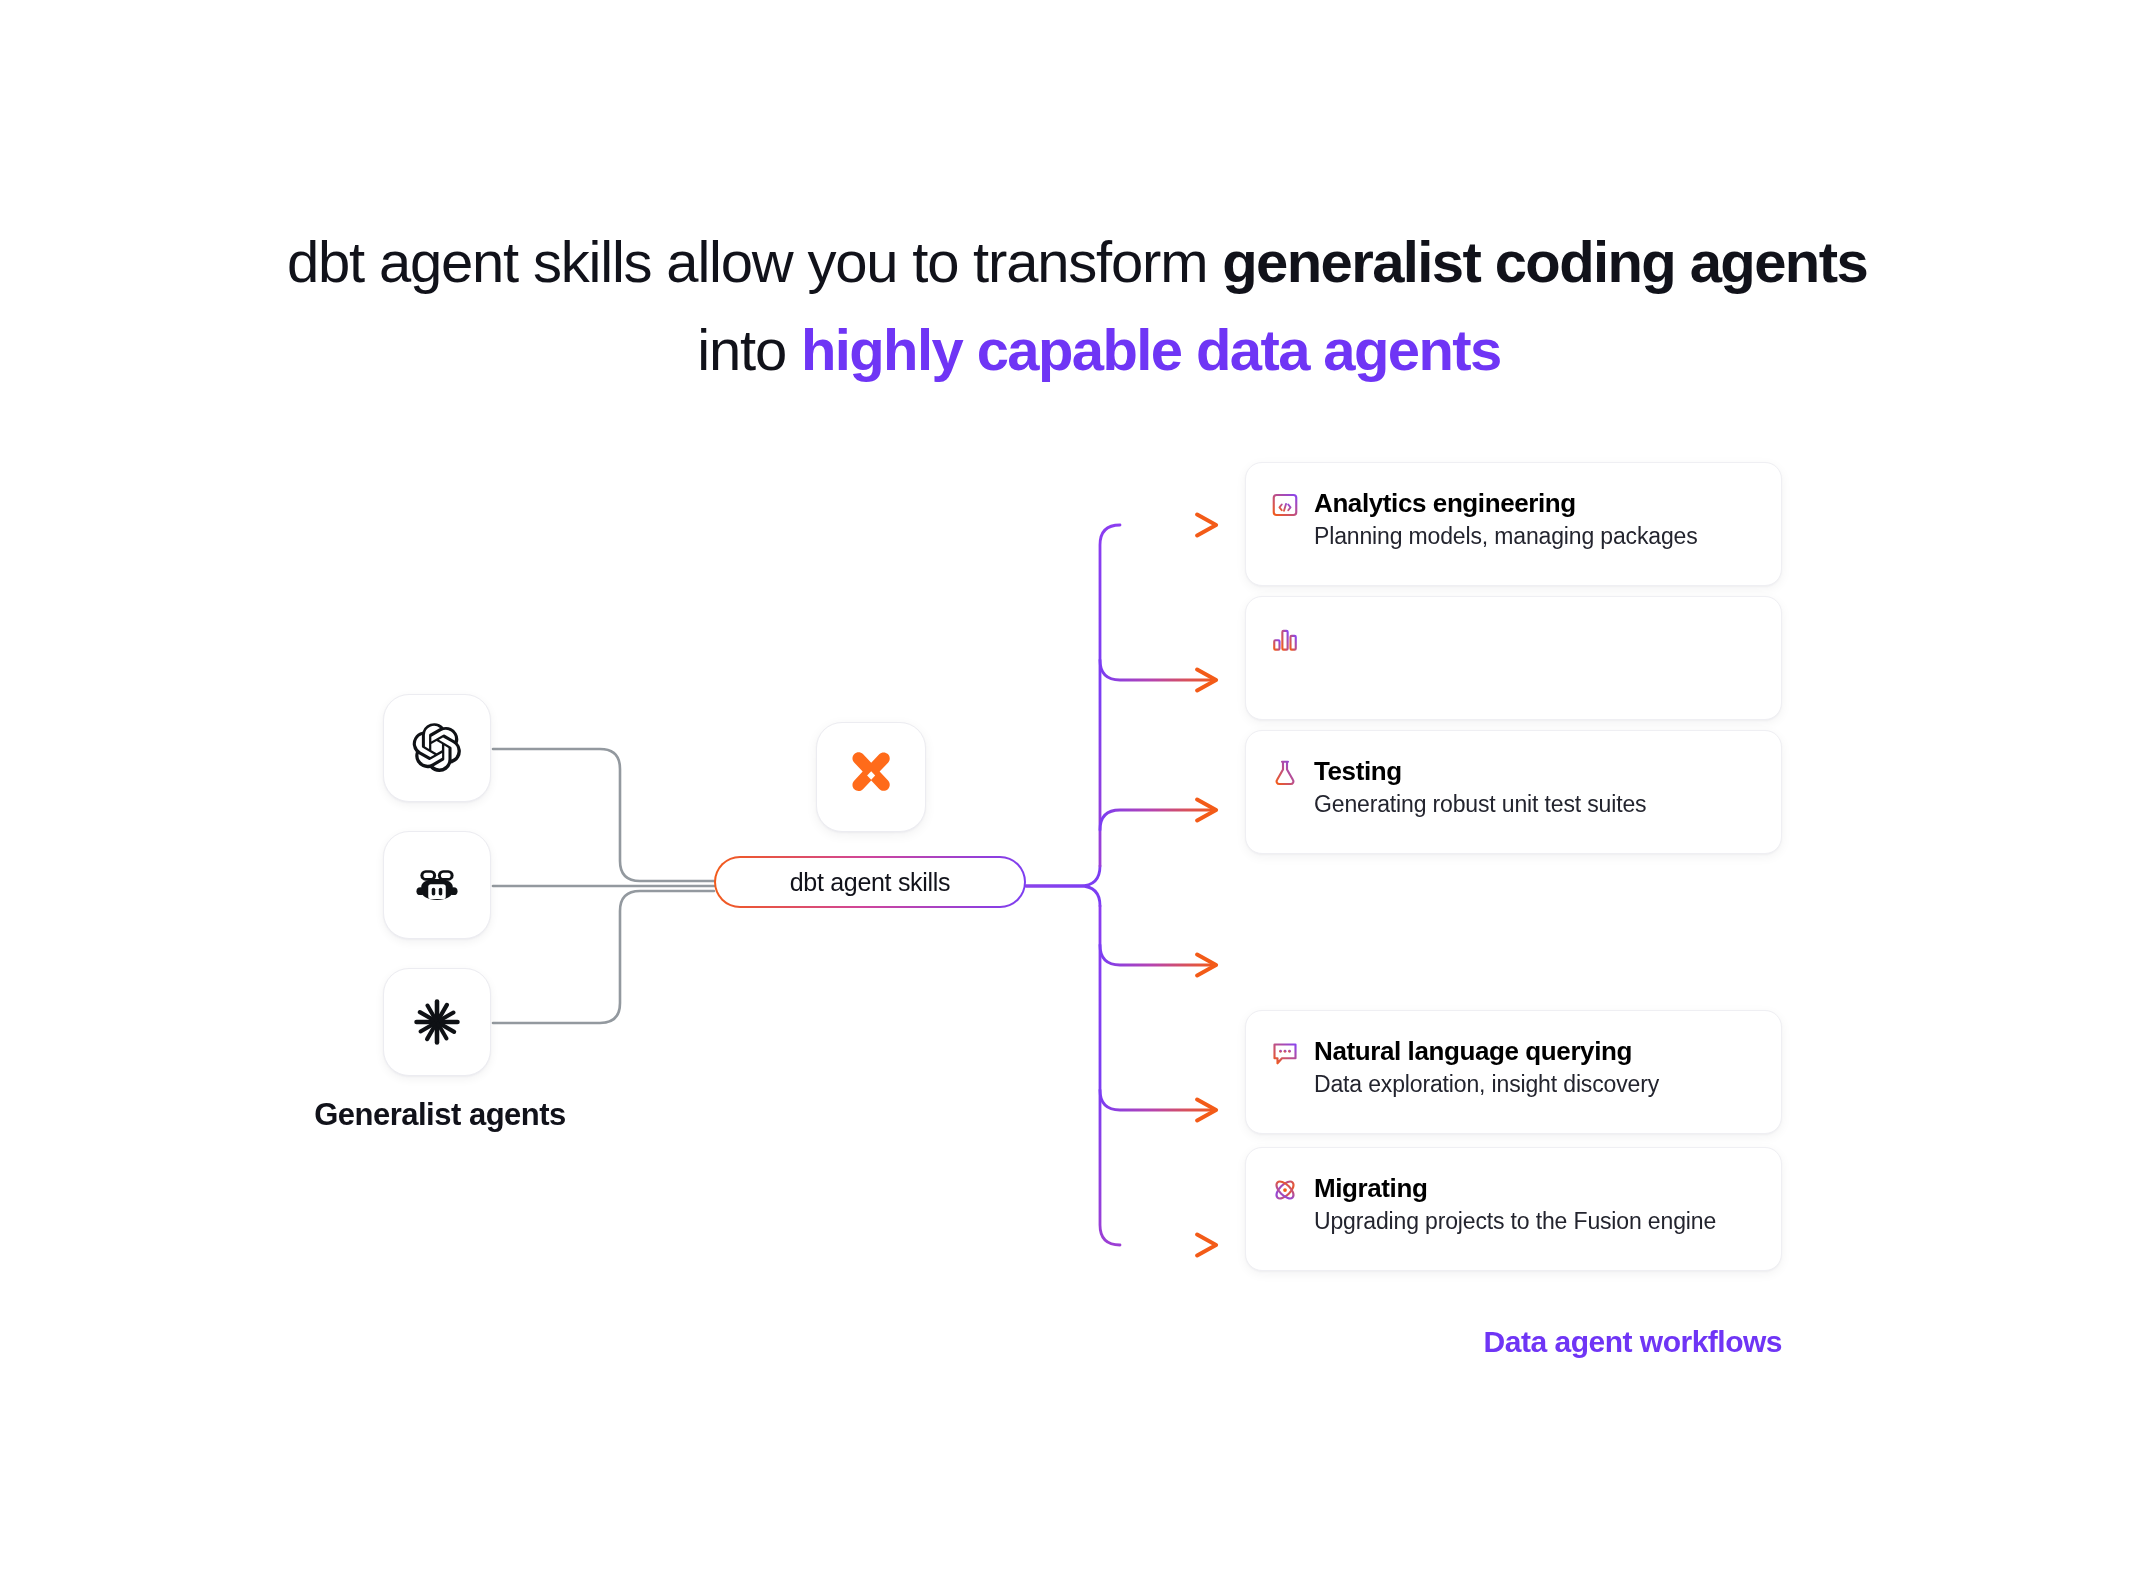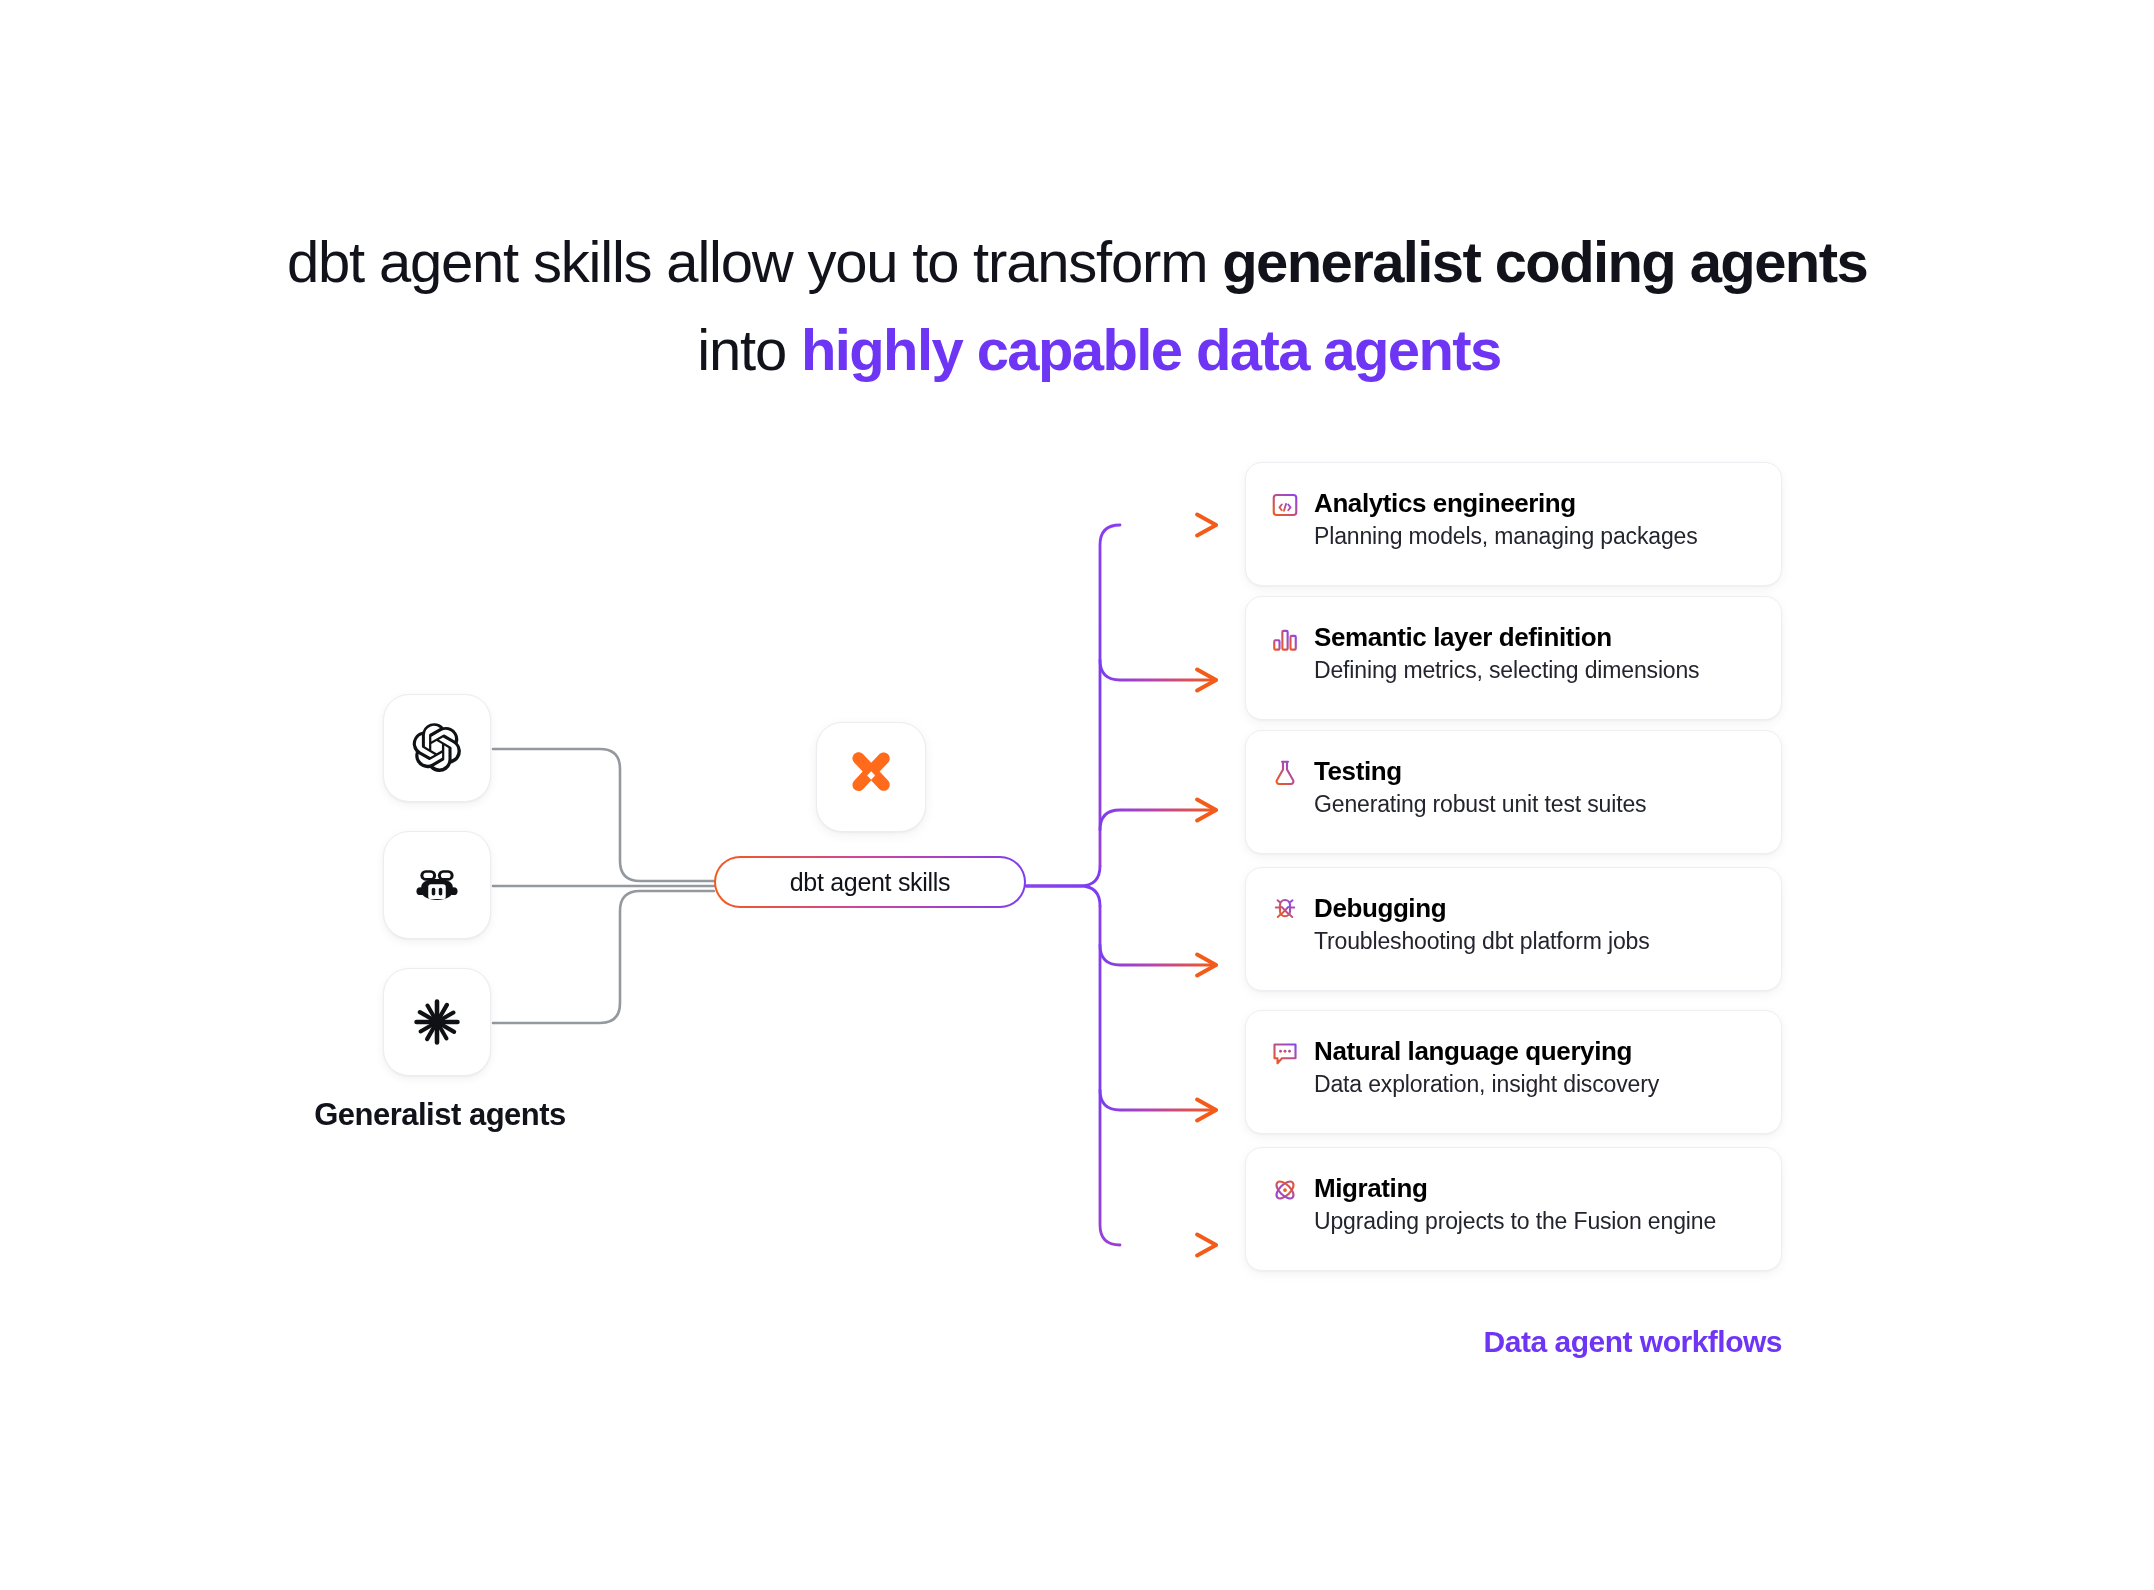--- a/index.html
+++ b/index.html
@@ -312,24 +312,20 @@
             <linearGradient id="icg2" x1="0" y1="1" x2="1" y2="0">
               <stop offset="0%" stop-color="#f35b18"></stop>
                 <stop offset="100%" stop-color="#8a45ef"></stop>
             </linearGradient>
           </defs>
           <rect x="3.4" y="13" width="4.2" height="7.5" rx="0.9" stroke="url(#icg2)" stroke-width="1.7"></rect>
           <rect x="9.9" y="5.5" width="4.2" height="15" rx="0.9" stroke="url(#icg2)" stroke-width="1.7"></rect>
           <rect x="16.4" y="9.5" width="4.2" height="11" rx="0.9" stroke="url(#icg2)" stroke-width="1.7"></rect>
         </svg>
       </span>
-      <div class="wf-text">
-        <div class="wf-title">Semantic layer definition</div>
-        <div class="wf-sub">Defining metrics, selecting dimensions</div>
-      </div>
     </div>
   </div>
 
   <div class="wf-card" style="top:730px">
     <div class="wf-row">
       <span class="wf-ico">
         <svg width="30" height="30" viewBox="0 0 24 24" fill="none" xmlns="http://www.w3.org/2000/svg">
           <defs>
             <linearGradient id="icg3" x1="0" y1="1" x2="1" y2="0">
               <stop offset="0%" stop-color="#f35b18"></stop>
@@ -340,41 +336,20 @@
           <path d="M7.6 14.6h8.8" stroke="url(#icg3)" stroke-width="1.5" stroke-linecap="round"></path>
         </svg>
       </span>
       <div class="wf-text">
         <div class="wf-title">Testing</div>
         <div class="wf-sub">Generating robust unit test suites</div>
       </div>
     </div>
   </div>
 
-  <div class="wf-card" style="top:867px">
-    <div class="wf-row">
-      <span class="wf-ico">
-        <svg width="30" height="30" viewBox="0 0 24 24" fill="none" xmlns="http://www.w3.org/2000/svg">
-          <defs>
-            <linearGradient id="icg4" x1="0" y1="1" x2="1" y2="0">
-              <stop offset="0%" stop-color="#f35b18"></stop>
-                <stop offset="100%" stop-color="#8a45ef"></stop>
-            </linearGradient>
-          </defs>
-          <path d="M8 8a4 4 0 0 1 8 0v5a4 4 0 0 1-8 0V8Z" stroke="url(#icg4)" stroke-width="1.7"></path>
-          <path d="M9.4 9.6 14.6 15M14.6 9.6 9.4 15" stroke="url(#icg4)" stroke-width="1.5" stroke-linecap="round"></path>
-          <path d="M8 10H4.6M16 10h3.4M8.4 6.2 6 4.2M15.6 6.2 18 4.2M8.6 15.4 6.2 17.6M15.4 15.4l2.4 2.2" stroke="url(#icg4)" stroke-width="1.5" stroke-linecap="round"></path>
-        </svg>
-      </span>
-      <div class="wf-text">
-        <div class="wf-title">Debugging</div>
-        <div class="wf-sub">Troubleshooting dbt platform jobs</div>
-      </div>
-    </div>
-  </div>
 
   <div class="wf-card" style="top:1010px">
     <div class="wf-row">
       <span class="wf-ico">
         <svg width="30" height="30" viewBox="0 0 24 24" fill="none" xmlns="http://www.w3.org/2000/svg">
           <defs>
             <linearGradient id="icg5" x1="0" y1="1" x2="1" y2="0">
               <stop offset="0%" stop-color="#f35b18"></stop>
                 <stop offset="100%" stop-color="#8a45ef"></stop>
             </linearGradient>

